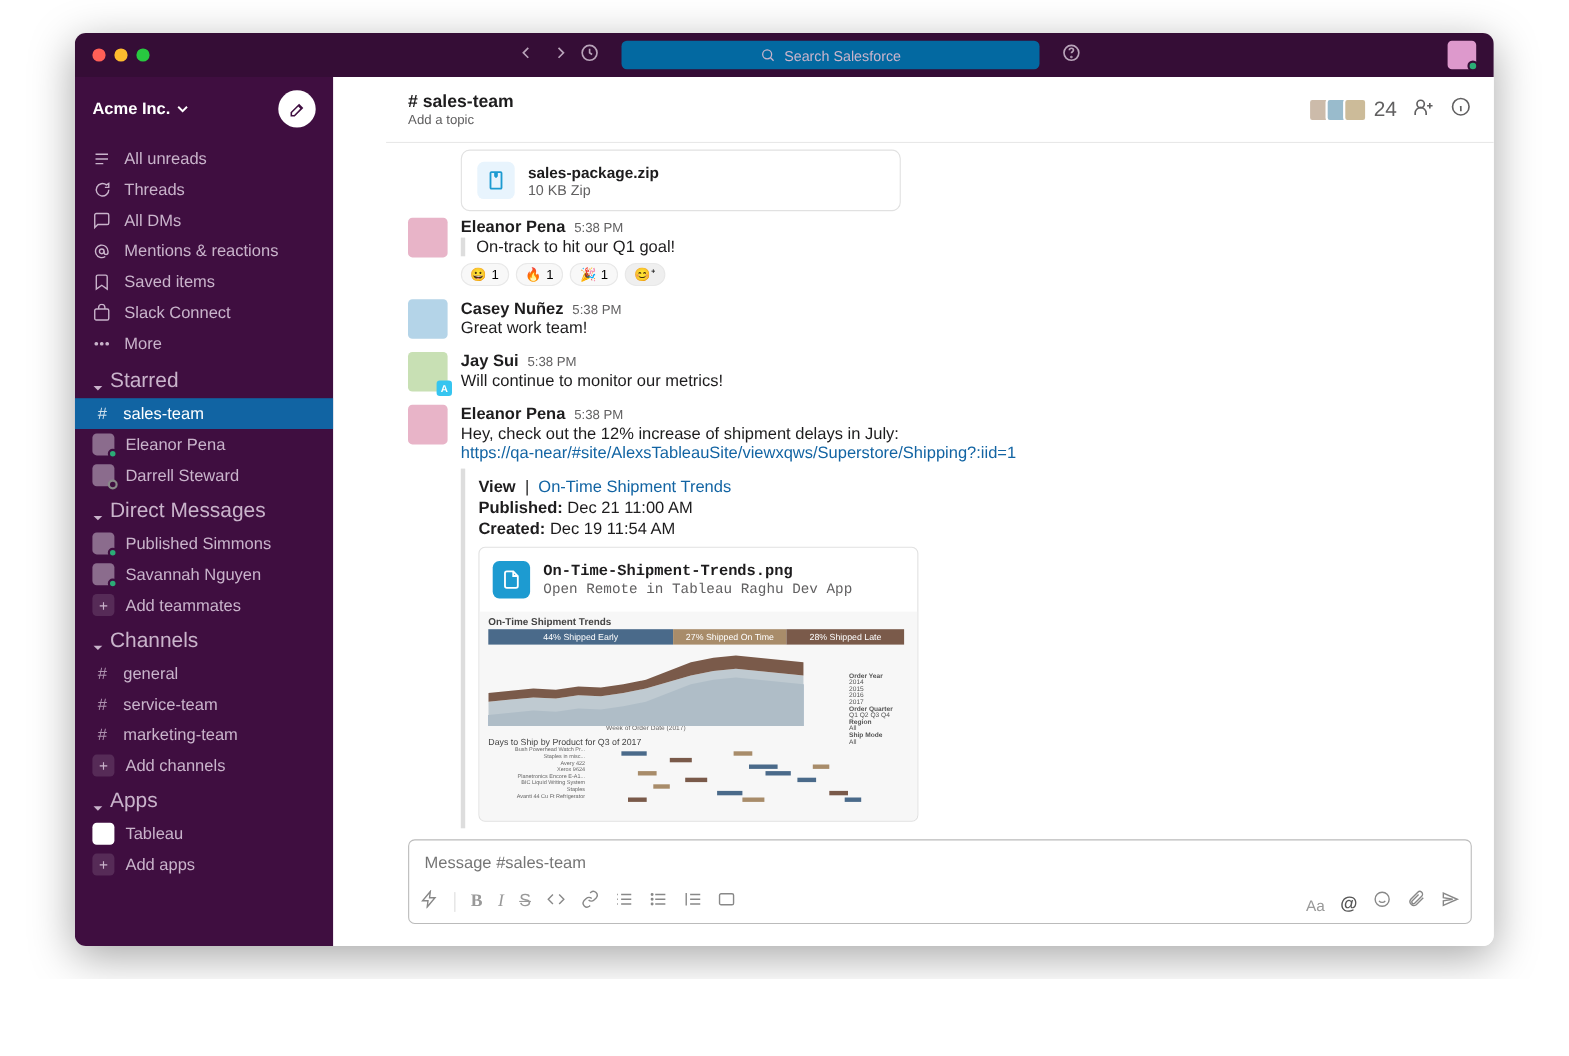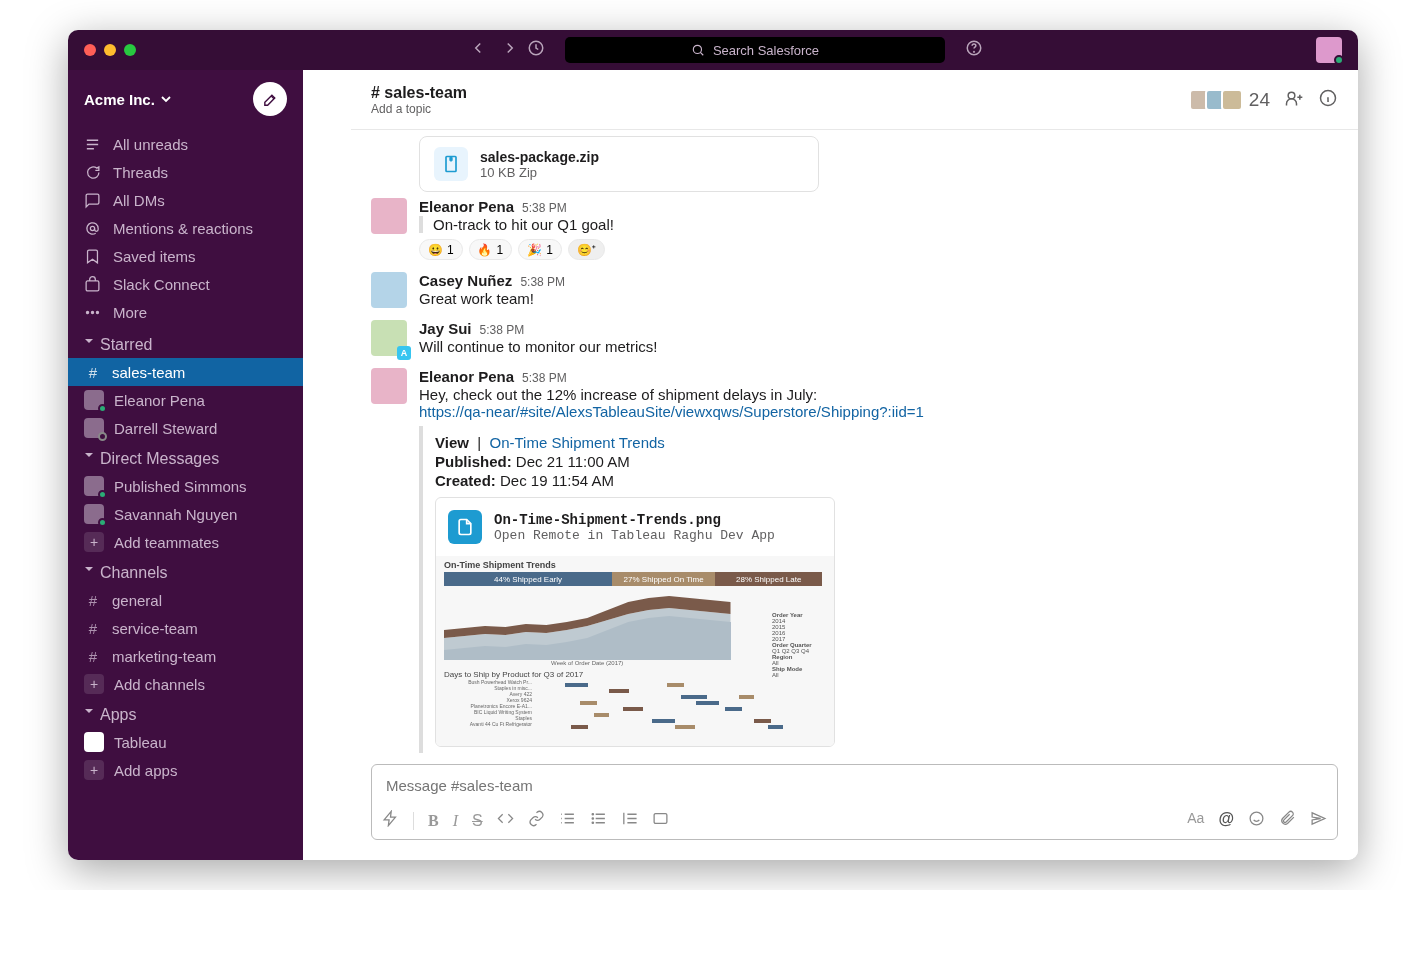--- a/index.html
+++ b/index.html
@@ -4,34 +4,34 @@
 <style>
 * { box-sizing: border-box; margin: 0; padding: 0; }
 body { font-family: -apple-system, BlinkMacSystemFont, "Segoe UI", Helvetica, Arial, sans-serif; background: #fff; }
 .window { width: 1290px; height: 830px; margin: 30px auto; border-radius: 10px; overflow: hidden; display: flex; flex-direction: column; box-shadow: 0 10px 40px rgba(0,0,0,.35); background:#fff; }
 .titlebar { height: 40px; background: #350d36; display:flex; align-items:center; padding: 0 16px; gap:8px; position:relative; }
 .traffic { display:flex; gap:8px; }
 .dot { width:12px; height:12px; border-radius:50%; }
 .dot.red{background:#ff5f57}.dot.yel{background:#febc2e}.dot.grn{background:#28c840}
 .nav-arrows { margin-left: auto; display:flex; gap:14px; color:#b9a4ba; }
 .nav-arrows svg, .hist svg { width:18px; height:18px; stroke:#b9a4ba; fill:none; stroke-width:2; }
-.search { width: 380px; height:26px; background:#000000; border-radius:5px; display:flex; align-items:center; justify-content:center; gap:8px; color:#c9b4cb; font-size:13px; margin: 0 12px; }
+.search { width: 380px; height:26px; background:#0369a1; border-radius:5px; display:flex; align-items:center; justify-content:center; gap:8px; color:#c9b4cb; font-size:13px; margin: 0 12px; }
 .help-icon { color:#b9a4ba; margin-right:auto; }
 .avatar-top { width:26px; height:26px; border-radius:4px; background:#d9c; position:relative; }
 .presence { position:absolute; bottom:-2px; right:-2px; width:10px; height:10px; border-radius:50%; background:#2bac76; border:2px solid #350d36; }
 .body { flex:1; display:flex; min-height:0; }
 .sidebar { width:235px; background:#3f0e40; color:#c9b4cb; display:flex; flex-direction:column; font-size:15px; }
 .workspace { display:flex; align-items:center; justify-content:space-between; padding:12px 16px; color:#fff; }
 .workspace-name { font-weight:900; font-size:15px; display:flex; align-items:center; gap:6px; }
 .compose { width:34px; height:34px; background:#fff; border-radius:50%; display:flex; align-items:center; justify-content:center; }
 .compose svg { width:17px; height:17px; stroke:#3f0e40; fill:none; stroke-width:2; }
 .nav-list { padding: 2px 0; }
 .nav-item { display:flex; align-items:center; gap:12px; padding:4px 16px; height:28px; cursor:pointer; }
 .nav-item svg { width:17px; height:17px; stroke:#c9b4cb; fill:none; stroke-width:1.8; }
-.section-head { display:flex; align-items:flex-start; gap:6px; padding:8px 16px 4px; font-size:16px; cursor:pointer; }
+.section-head { display:flex; align-items:flex-end; gap:6px; padding:8px 16px 4px; font-size:19px; cursor:pointer; }
 .section-head svg { width:10px; height:10px; fill:#c9b4cb; }
 .ch-item { display:flex; align-items:center; gap:10px; padding:3px 16px 3px 16px; height:28px; cursor:pointer; }
 .ch-item.active { background:#1164a3; color:#fff; }
 .ch-item .hash { font-size:15px; width:18px; text-align:center; opacity:.8; }
 .dm-avatar { width:20px; height:20px; border-radius:4px; background:#8b6c8d; position:relative; flex-shrink:0; }
 .dm-avatar .pres { position:absolute; bottom:-3px; right:-3px; width:9px; height:9px; border-radius:50%; background:#2bac76; border:2px solid #3f0e40; }
 .dm-avatar.away .pres { background:#3f0e40; border:2px solid #888; }
 .plus-sq { width:20px; height:20px; border-radius:4px; background:rgba(255,255,255,.12); display:flex; align-items:center; justify-content:center; font-size:14px; }
 .main { flex:1; display:flex; flex-direction:column; min-width:0; background:#fff;padding-left:48px; }
 .chan-header { height:60px; border-bottom:1px solid #e8e8e8; display:flex; align-items:center; padding:0 20px; gap:14px; }
@@ -78,21 +78,21 @@
 .gantt-row { display:flex; align-items:center; height:6px; gap:2px; }
 .gantt-row .lbl { width:90px; font-size:5px; color:#666; text-align:right; padding-right:2px; overflow:hidden; white-space:nowrap; }
 .gantt-row .bars { flex:1; position:relative; }
 .gantt-row .b { position:absolute; height:4px; top:1px; }
 .side-legend { position:absolute; right:4px; top:22px; width:50px; font-size:6px; color:#555; }
 .composer { margin:0 20px 20px; border:1px solid #bbb; border-radius:6px; }
 .composer input { width:100%; border:none; outline:none; padding:12px 14px; font-size:15px; background:transparent; }
 .composer-tools { display:flex; align-items:center; padding:4px 10px 8px; gap:14px; color:#999; }
 .composer-tools .sep { width:1px; height:18px; background:#ddd; }
 .composer-tools svg { width:17px; height:17px; stroke:#888; fill:none; stroke-width:1.8; }
-.composer-tools .right { margin-left:auto; display:flex; gap:14px; align-items:flex-start; }
+.composer-tools .right { margin-left:auto; display:flex; gap:14px; align-items:flex-end; }
 </style>
 </head>
 <body>
 
 <div class="window">
   <div class="titlebar">
     <div class="traffic">
       <div class="dot red"></div>
       <div class="dot yel"></div>
       <div class="dot grn"></div>

